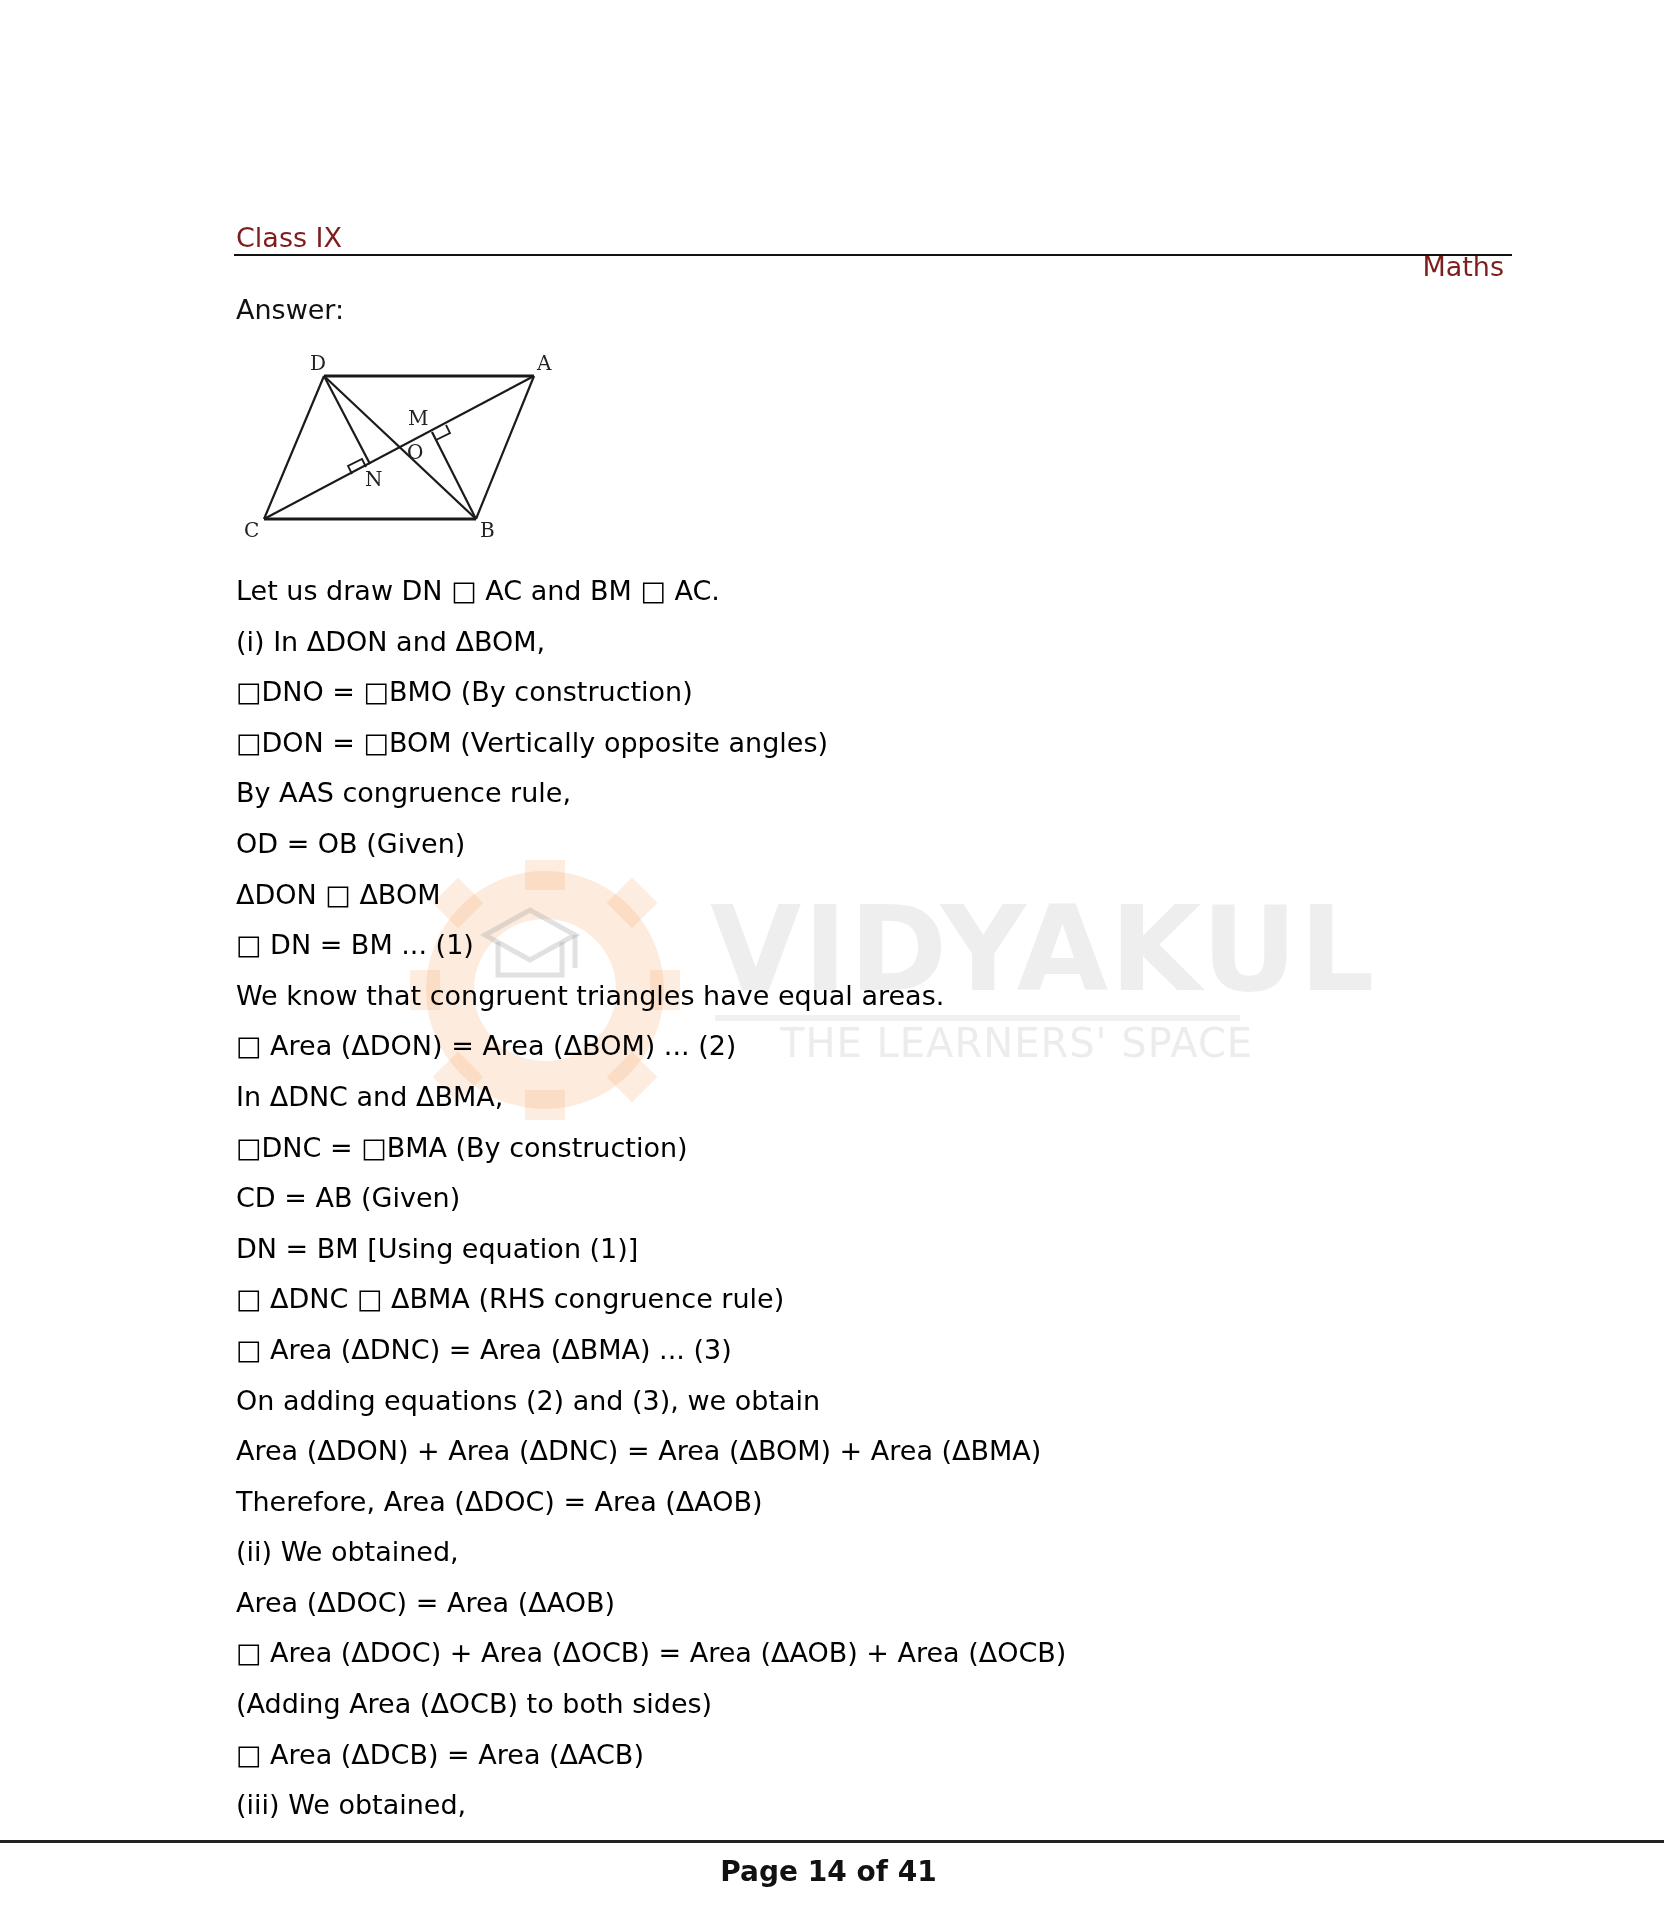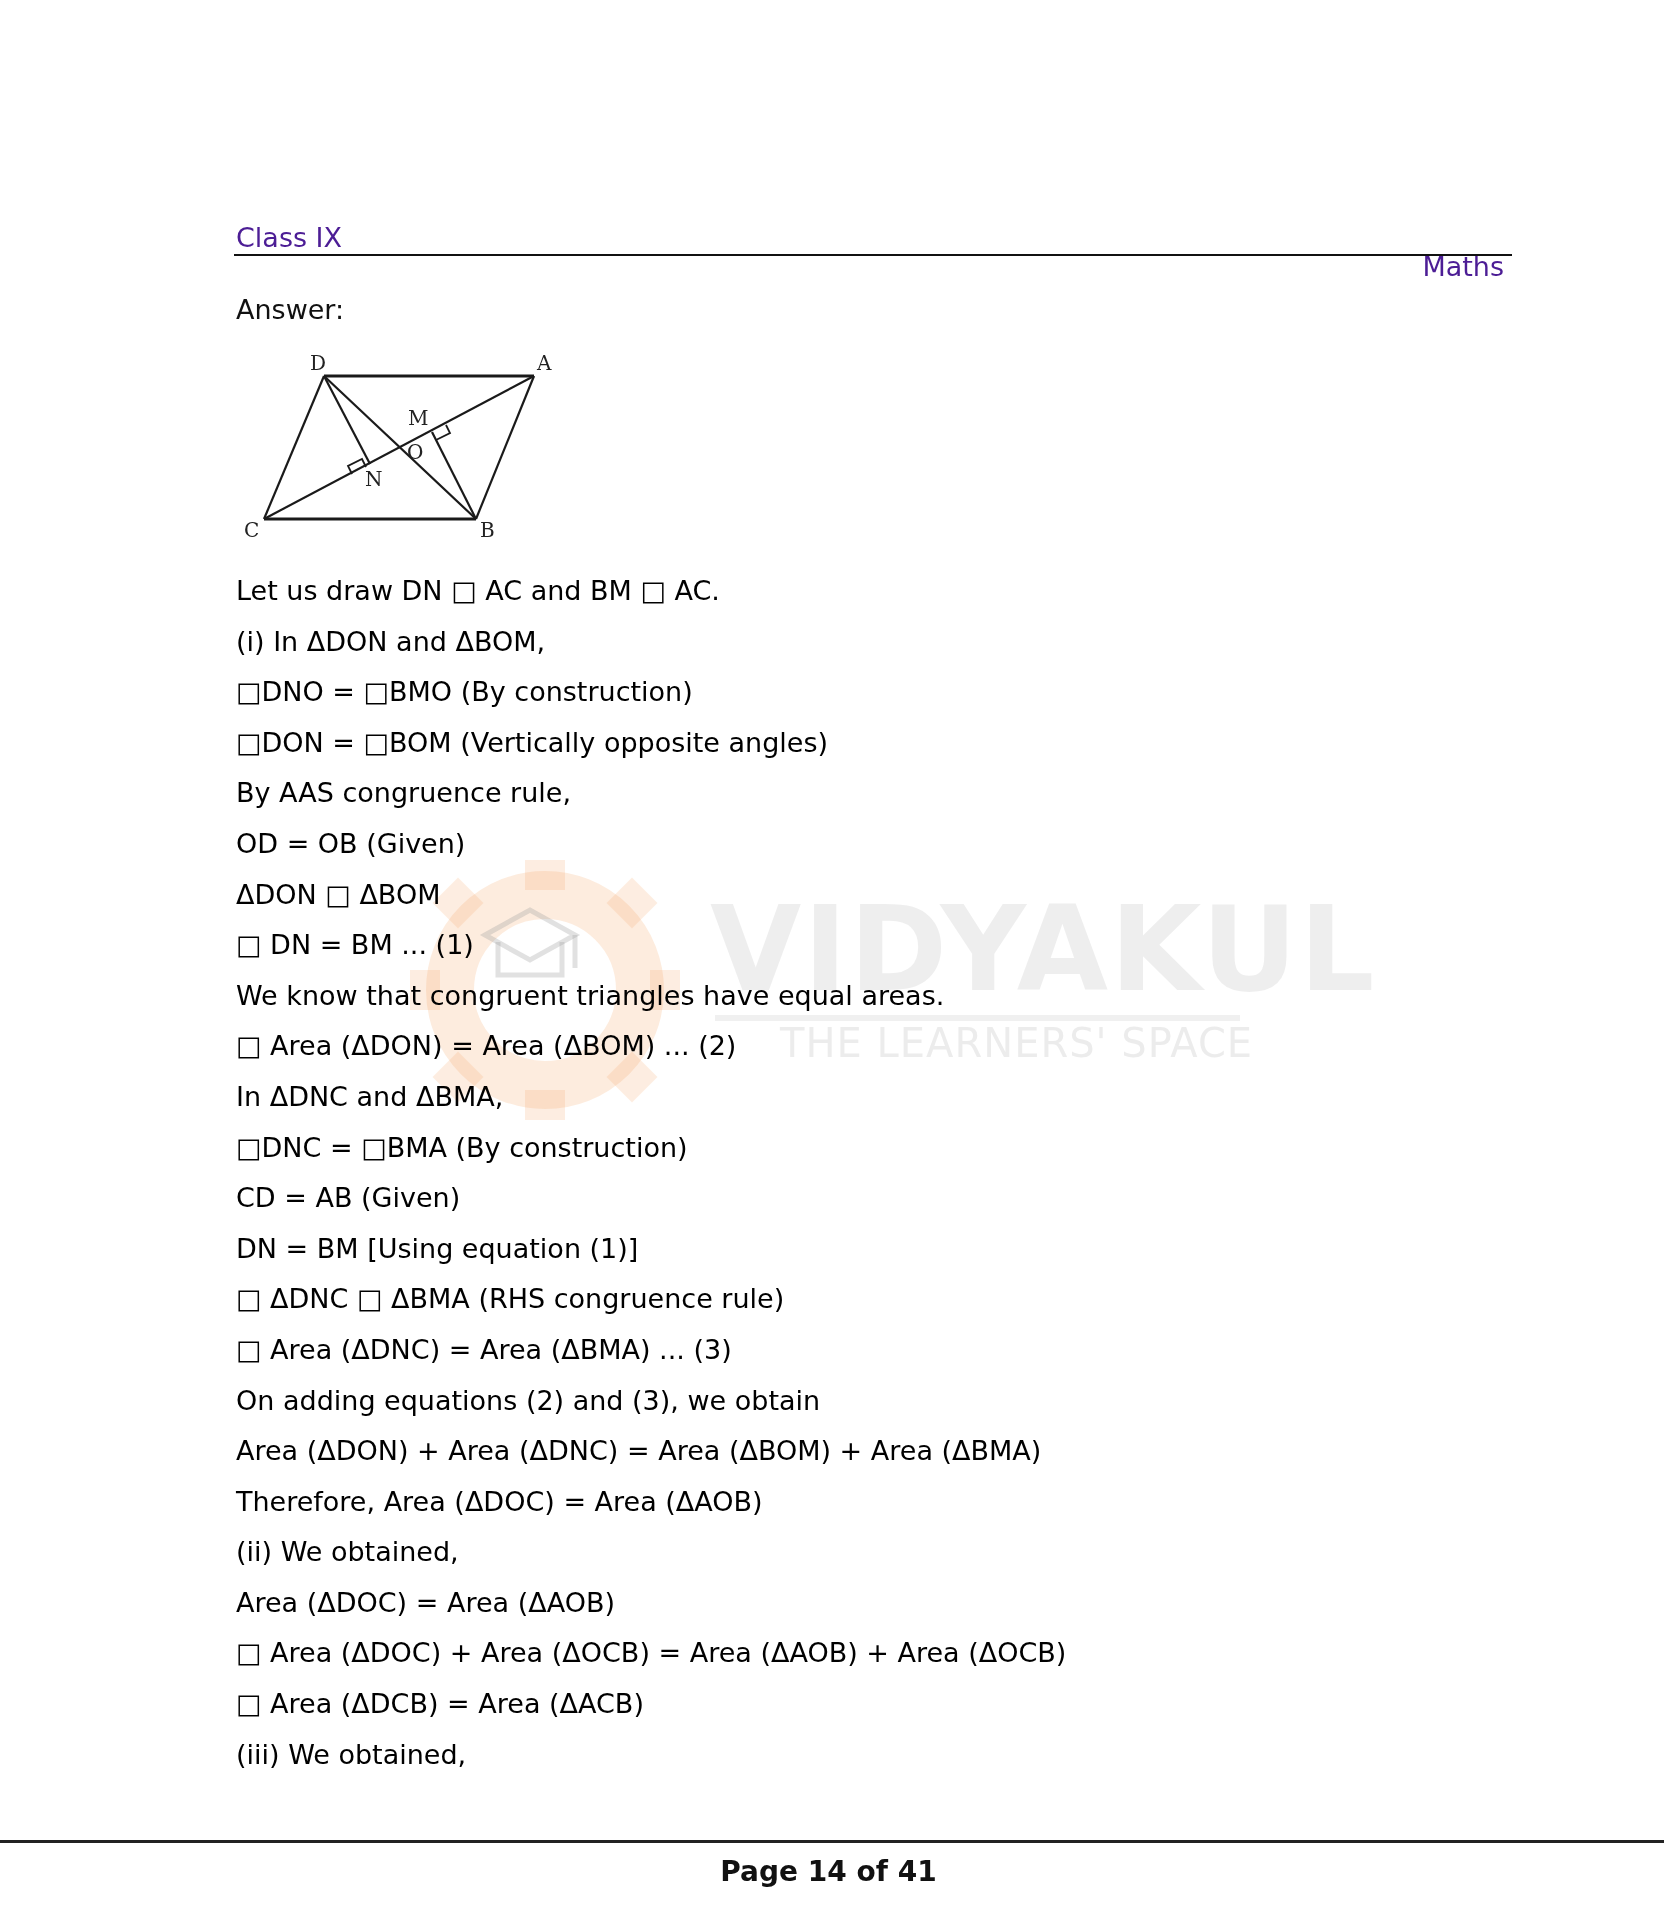--- a/index.html
+++ b/index.html
@@ -1,19 +1,19 @@
 <!DOCTYPE html>
 <html><head>
 <meta charset="utf-8">
 <style>
   html, body { margin: 0; padding: 0; background: #ffffff; }
   body { width: 1664px; height: 1915px; position: relative; overflow: hidden;
          font-family: "DejaVu Sans", sans-serif; color: #111; }
   .header { position: absolute; left: 234px; top: 218px; width: 1278px; height: 40px; }
-  .header span { position: absolute; top: 0; font-size: 27px; line-height: 40px; color: #4c1d95; }
+  .header span { position: absolute; top: 0; font-size: 27px; line-height: 40px; color: #7f1d1d; }
   .h-class { left: 2px; }
   .h-chapter { left: 251px; }
   .h-subject { right: 8px; margin-top: 29px; }
   .header-rule { position: absolute; left: 234px; top: 254px; width: 1278px; height: 2px; background: #111; }
   .answer { position: absolute; left: 236px; top: 290px; font-size: 27px; line-height: 40px; }
   .figure { position: absolute; left: 230px; top: 340px; width: 340px; height: 210px; }
   .figure text { font-family: "DejaVu Serif", serif; font-size: 20px; fill: #222; }
   .lines { position: absolute; left: 236px; top: 566px; }
   .line { font-size: 27px; line-height: 50.6px; height: 50.6px; white-space: pre; color: #000000; position: relative; z-index: 2; }
   .watermark { position: absolute; left: 410px; top: 860px; width: 850px; height: 260px; z-index: 1; pointer-events: none; }
@@ -105,18 +105,19 @@
   <div class="line">CD = AB (Given)</div>
   <div class="line">DN = BM [Using equation (1)]</div>
   <div class="line">□ ΔDNC □ ΔBMA (RHS congruence rule)</div>
   <div class="line">□ Area (ΔDNC) = Area (ΔBMA) ... (3)</div>
   <div class="line">On adding equations (2) and (3), we obtain</div>
   <div class="line">Area (ΔDON) + Area (ΔDNC) = Area (ΔBOM) + Area (ΔBMA)</div>
   <div class="line">Therefore, Area (ΔDOC) = Area (ΔAOB)</div>
   <div class="line">(ii) We obtained,</div>
   <div class="line">Area (ΔDOC) = Area (ΔAOB)</div>
   <div class="line">□ Area (ΔDOC) + Area (ΔOCB) = Area (ΔAOB) + Area (ΔOCB)</div>
+  <div class="line">(Adding Area (ΔOCB) to both sides)</div>
   <div class="line">□ Area (ΔDCB) = Area (ΔACB)</div>
   <div class="line">(iii) We obtained,</div>
 </div>
 
 <div class="footer-rule"></div>
 <div class="footer">Page 14 of 41</div>
 
 </body></html>

